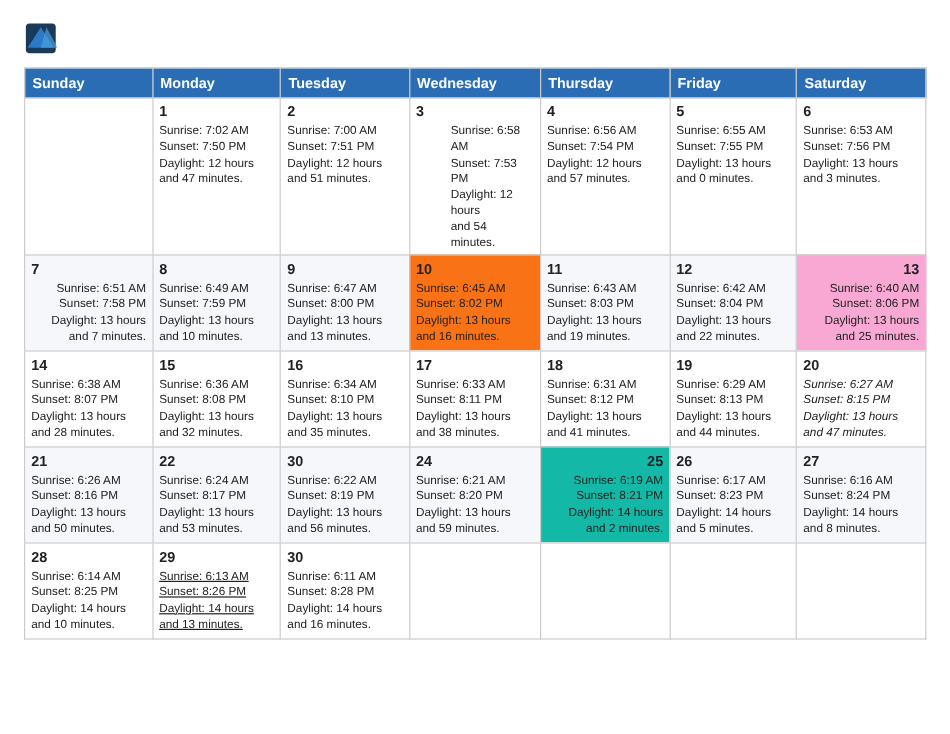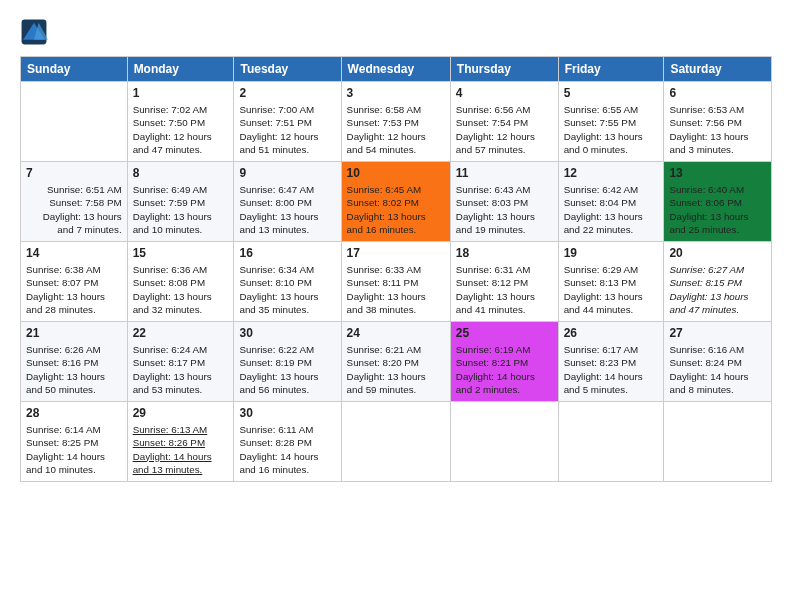--- a/index.html
+++ b/index.html
@@ -145,21 +145,21 @@
           </td>
           <td>
             <span class="day-number">2</span>
             <div class="day-info" style="white-space: pre-line;">Sunrise: 7:00 AM
 Sunset: 7:51 PM
 Daylight: 12 hours
 and 51 minutes.</div>
           </td>
           <td>
             <span class="day-number">3</span>
-            <div class="day-info" style="white-space: pre-line;">Sunrise: 6:58 AM
+            <div class="day-info" style="white-space: pre-line; margin-left: 29px;">Sunrise: 6:58 AM
 Sunset: 7:53 PM
 Daylight: 12 hours
 and 54 minutes.</div>
           </td>
           <td>
             <span class="day-number">4</span>
             <div class="day-info" style="white-space: pre-line;">Sunrise: 6:56 AM
 Sunset: 7:54 PM
 Daylight: 12 hours
 and 57 minutes.</div>
@@ -215,21 +215,21 @@
 Daylight: 13 hours
 and 19 minutes.</div>
           </td>
           <td style="background: rgb(245, 247, 250);">
             <span class="day-number">12</span>
             <div class="day-info" style="white-space: pre-line;">Sunrise: 6:42 AM
 Sunset: 8:04 PM
 Daylight: 13 hours
 and 22 minutes.</div>
           </td>
-          <td style="background: #15803d;">
+          <td style="background: #f9a8d4; text-align: right;">
             <span class="day-number">13</span>
             <div class="day-info" style="white-space: pre-line;">Sunrise: 6:40 AM
 Sunset: 8:06 PM
 Daylight: 13 hours
 and 25 minutes.</div>
           </td>
         </tr>
         <tr>
           <td>
             <span class="day-number">14</span>
@@ -303,21 +303,21 @@
 Daylight: 13 hours
 and 56 minutes.</div>
           </td>
           <td style="background: rgb(245, 247, 250);">
             <span class="day-number">24</span>
             <div class="day-info" style="white-space: pre-line;">Sunrise: 6:21 AM
 Sunset: 8:20 PM
 Daylight: 13 hours
 and 59 minutes.</div>
           </td>
-          <td style="background: #d946ef;">
+          <td style="background: #14b8a6; text-align: right;">
             <span class="day-number">25</span>
             <div class="day-info" style="white-space: pre-line;">Sunrise: 6:19 AM
 Sunset: 8:21 PM
 Daylight: 14 hours
 and 2 minutes.</div>
           </td>
           <td style="background: rgb(245, 247, 250);">
             <span class="day-number">26</span>
             <div class="day-info" style="white-space: pre-line;">Sunrise: 6:17 AM
 Sunset: 8:23 PM

